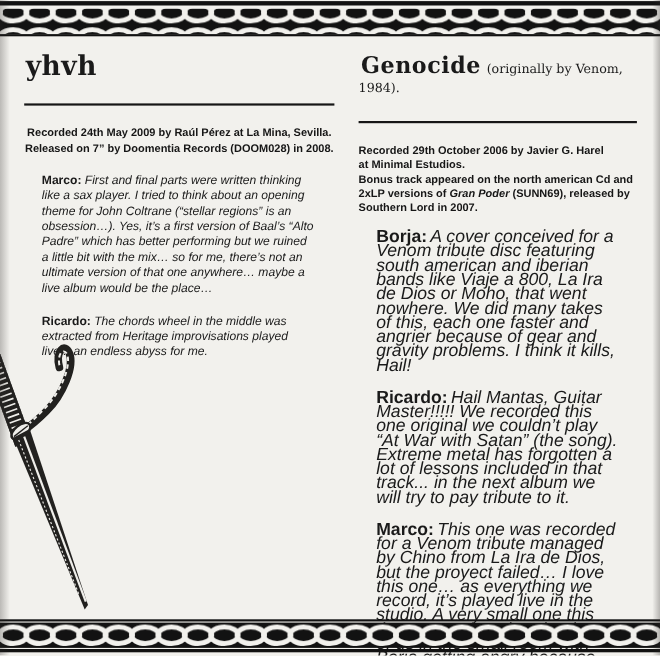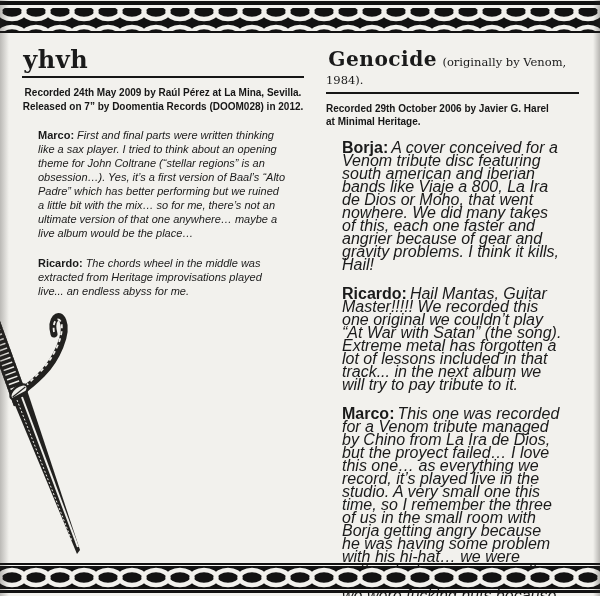--- a/index.html
+++ b/index.html
@@ -14,21 +14,21 @@
   .shadow-right { position:absolute; right:0; top:0; width:7px; height:100%;
     background:linear-gradient(to left, rgba(45,42,40,.30), rgba(45,42,40,0)); pointer-events:none; }
 
   .border-top    { position:absolute; top:0;    left:0; display:block; }
   .border-bottom { position:absolute; top:560px; left:0; display:block; }
 
   .col { position:absolute; top:48px; }
   .col-left  { left:22px;  width:282px; }
   .col-right { left:326px; width:253px; }
 
-  .title-block { border-bottom:2px solid #161616; padding-bottom:4px; margin-bottom:8px; }
+  .title-block { border-bottom:2px solid #161616; padding-bottom:21px; margin-bottom:19px; }
   .blackletter {
     font-family:"DejaVu Serif", serif; font-weight:bold;
     letter-spacing:.5px; transform:scaleX(.96); display:inline-block;
   }
   .col-left  .blackletter { font-size:25px; line-height:24px; }
   .col-right .blackletter { font-size:21px; line-height:22px; }
   .subtitle { font-family:"DejaVu Serif", serif; font-size:11.5px; font-weight:normal;
     margin-left:3px; letter-spacing:0; }
 
   .info { font-weight:bold; color:#161616; }
@@ -62,37 +62,38 @@
   <rect x="0" y="8" width="600" height="23" fill="url(#chainTop)"></rect>
   <rect x="0" y="31" width="600" height="2" fill="#121212"></rect>
 </svg>
 
 <div class="col col-left">
   <div class="title-block">
     <span class="blackletter">yhvh</span>
   </div>
   <div class="info">
     <span class="line">Recorded 24th May 2009 by Raúl Pérez at La Mina, Sevilla.</span>
-    <span class="line">Released on 7” by Doomentia Records (DOOM028) in 2012.</span>
+    <span class="line">Released on 7” by Doomentia Records (DOOM028) in 2008.</span>
   </div>
   <p class="quote">
     <span class="speaker">Marco:</span><span>First and final parts were written thinking like a sax player. I tried to think about an opening theme for John Coltrane (“stellar regions” is an obsession…). Yes, it’s a first version of Baal’s “Alto Padre” which has better performing but we ruined a little bit with the mix… so for me, there’s not an ultimate version of that one anywhere… maybe a live album would be the place…</span>
   </p>
   <p class="quote">
     <span class="speaker">Ricardo:</span><span>The chords wheel in the middle was extracted from Heritage improvisations played live... an endless abyss for me.</span>
   </p>
 </div>
 
 <div class="col col-right">
   <div class="title-block">
     <span class="blackletter">Genocide</span><span class="subtitle">(originally by Venom, 1984).</span>
   </div>
   <div class="info">
     <span class="line">Recorded 29th October 2006 by Javier G. Harel</span>
-    <span class="line">at Minimal Heritage.</span>
+    <span class="line">at Minimal Estudios.</span>
+    <span class="flow"><span>Bonus track appeared on the north american Cd and 2xLP versions of </span><span class="bold-italic">Gran Poder</span><span> (SUNN69), released by Southern Lord in 2007.</span></span>
   </div>
   <p class="quote first-quote">
     <span class="speaker">Borja:</span><span>A cover conceived for a Venom tribute disc featuring south american and iberian bands like Viaje a 800, La Ira de Dios or Moho, that went nowhere. We did many takes of this, each one faster and angrier because of gear and gravity problems. I think it kills, Hail!</span>
   </p>
   <p class="quote">
     <span class="speaker">Ricardo:</span><span>Hail Mantas, Guitar Master!!!!! We recorded this one original we couldn’t play “At War with Satan” (the song). Extreme metal has forgotten a lot of lessons included in that track... in the next album we will try to pay tribute to it.</span>
   </p>
   <p class="quote">
     <span class="speaker">Marco:</span><span>This one was recorded for a Venom tribute managed by Chino from La Ira de Dios, but the proyect failed… I love this one… as everything we record, it’s played live in the studio. A very small one this time, so I remember the three of us in the small room with Borja getting angry because he was having some problem with his hi-hat… we were getting fucking annoying after some failed tracks. At the end we were fucking nuts because we never have needed so many tries to do a song (maybe 5 or 6 takes!), so we played that last one with the “don’t give a shit” Venom feeling (specially Borja) which is perfect for the song. And listen carefully, because it has more arrangements than it seems from the original… and fuck everyone, “At war with Satan” is the best Venom album ever!</span>
   </p>

